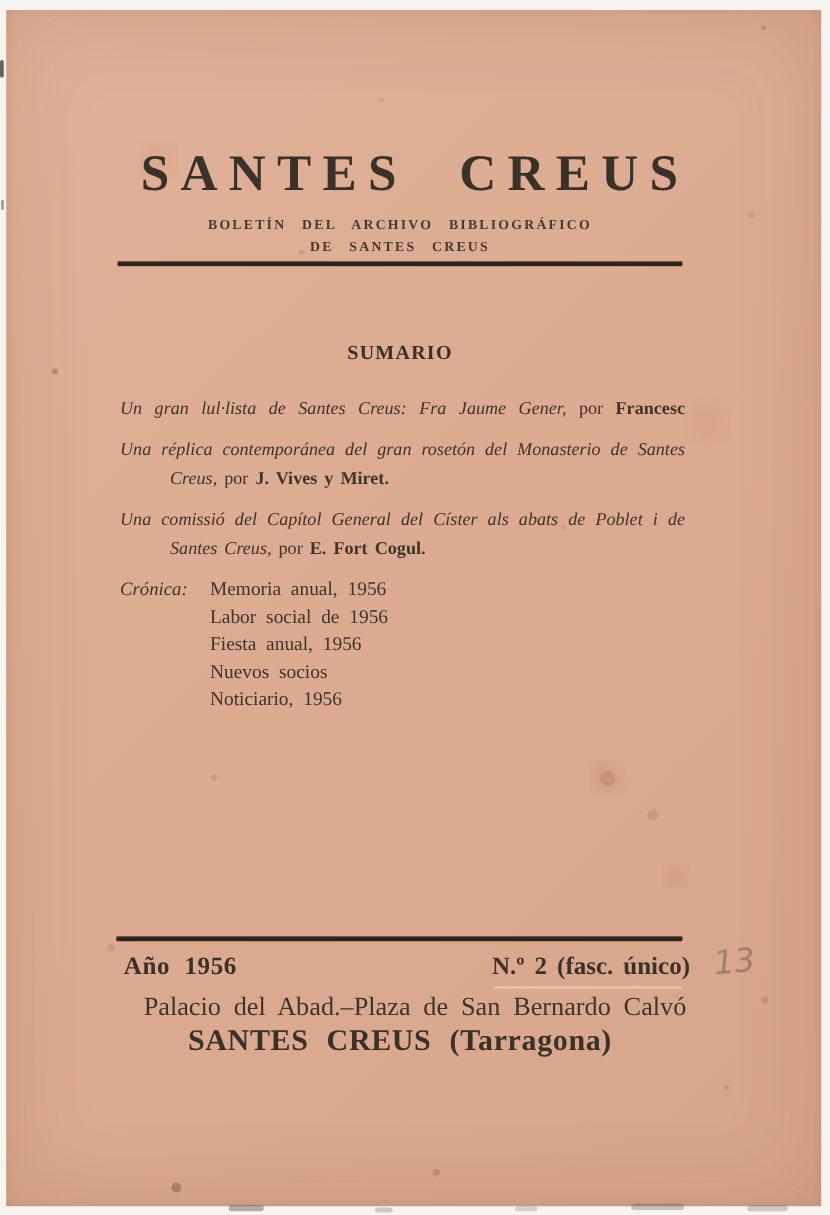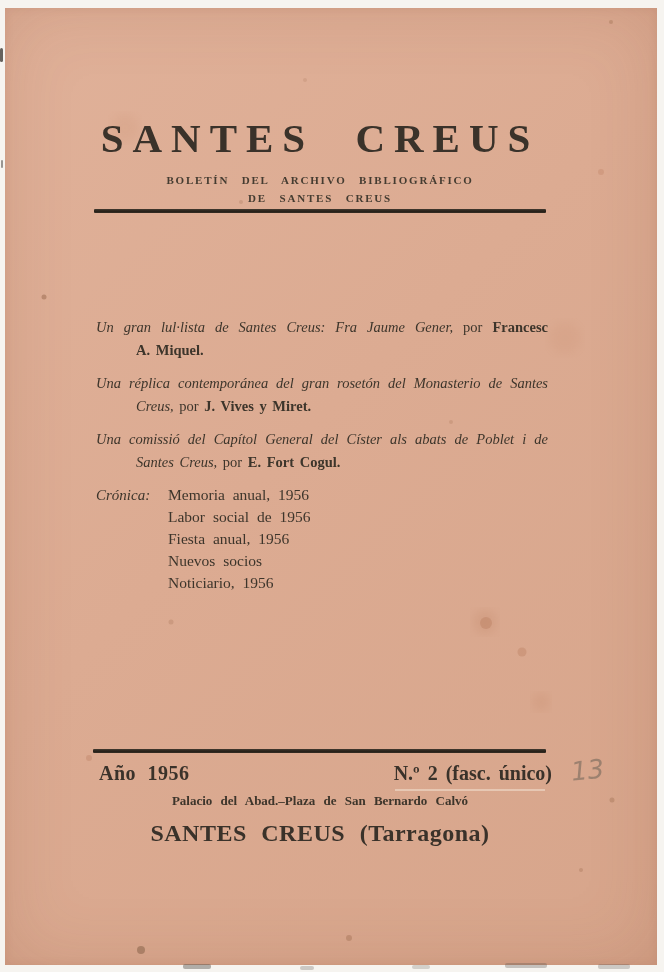--- a/index.html
+++ b/index.html
@@ -12,21 +12,21 @@
   .paper{
     position:absolute;left:5px;top:8px;width:652px;height:957px;
     background:linear-gradient(135deg,#e0b199 0%,#dcab92 45%,#d7a58b 100%);
     box-shadow:inset 0 0 70px rgba(125,62,35,0.16), inset 0 0 8px rgba(125,62,35,0.10);
   }
   .stains{position:absolute;left:5px;top:8px;width:652px;height:957px;pointer-events:none;}
   .layer{position:absolute;inset:0;}
   .centered{position:absolute;left:0;width:640px;text-align:center;}
 
   .title{top:116px;font-size:41px;line-height:44px;font-weight:bold;
-    letter-spacing:9px;word-spacing:22px;color:#3a322a;}
+    letter-spacing:9px;word-spacing:22px;color:#3a322a;padding-left:12px;}
   .sub{font-size:11px;font-weight:bold;letter-spacing:1.8px;word-spacing:8px;color:#453c31;}
   .sub1{top:174px;} .sub2{top:192px;}
   .rule{position:absolute;left:94px;width:452px;height:4px;
     background:linear-gradient(#453c31,#251f18 55%,#362e24);border-radius:1px;}
   .rule-top{top:209px;} .rule-bottom{top:749px;left:93px;width:453px;}
 
   .sumario-head{top:274px;font-size:16px;font-weight:bold;letter-spacing:1px;color:#3a322a;}
 
   .sum-wrap{position:absolute;left:96px;top:316px;width:452px;font-size:14.5px;}
   .sum-item{margin-bottom:10px;}
@@ -42,21 +42,21 @@
   .cr-entries{font-size:15.5px;}
   .cr-entry{line-height:22px;word-spacing:4px;}
 
   .footer-row{position:absolute;left:99px;top:762px;width:453px;
     display:flex;justify-content:space-between;
     font-size:20px;font-weight:bold;color:#3a322a;}
   .year{word-spacing:6px;letter-spacing:0.5px;}
   .issue{word-spacing:3px;}
   .issue-underline{position:absolute;left:395px;top:789px;width:150px;height:2px;
     background:rgba(238,216,200,0.65);}
-  .addr1{top:793px;font-size:13px;font-weight:bold;word-spacing:5px;color:#3d352b;}
+  .addr1{top:793px;font-size:21px;font-weight:normal;word-spacing:5px;color:#3d352b;padding-left:12px;}
   .addr2{top:820px;font-size:24px;font-weight:bold;word-spacing:8px;letter-spacing:0.5px;color:#3a322a;}
 
   .pencil{position:absolute;left:571px;top:756px;font-size:26px;line-height:28px;
     font-style:italic;color:rgba(108,98,88,0.55);transform:rotate(-6deg);
     font-family:"DejaVu Sans", sans-serif;}
 
   .smudge{position:absolute;background:rgba(92,86,80,0.45);border-radius:2px;}
   .sm1{left:183px;top:964px;width:28px;height:5px;}
   .sm2{left:300px;top:966px;width:14px;height:4px;opacity:.6;}
   .sm3{left:412px;top:965px;width:18px;height:4px;opacity:.5;}
@@ -96,25 +96,25 @@
   <circle cx="560" cy="330" r="16" fill="#b06a45" opacity="0.07" filter="url(#blur)"></circle>
 </svg>
 
 <div class="layer">
 
   <div class="centered title">SANTES CREUS</div>
   <div class="centered sub sub1">BOLETÍN DEL ARCHIVO BIBLIOGRÁFICO</div>
   <div class="centered sub sub2">DE SANTES CREUS</div>
   <div class="rule rule-top"></div>
 
+  <div class="centered sumario-head">SUMARIO</div>
 
   <div class="sum-wrap">
       <div class="sum-item">
         <div class="sum-line just"><span class="seg-i">Un gran lul·lista de Santes Creus: Fra Jaume Gener,</span><span class="seg-r"> por </span><span class="seg-b">Francesc</span></div>
-        <div class="sum-line cont"><span class="seg-b">A. Miquel.</span></div>
       </div>
       <div class="sum-item">
         <div class="sum-line just"><span class="seg-i">Una réplica contemporánea del gran rosetón del Monasterio de Santes</span></div>
         <div class="sum-line cont"><span class="seg-i">Creus,</span><span class="seg-r"> por </span><span class="seg-b">J. Vives y Miret.</span></div>
       </div>
       <div class="sum-item">
         <div class="sum-line just"><span class="seg-i">Una comissió del Capítol General del Císter als abats de Poblet i de</span></div>
         <div class="sum-line cont"><span class="seg-i">Santes Creus,</span><span class="seg-r"> por </span><span class="seg-b">E. Fort Cogul.</span></div>
       </div>
       <div class="cronica">

